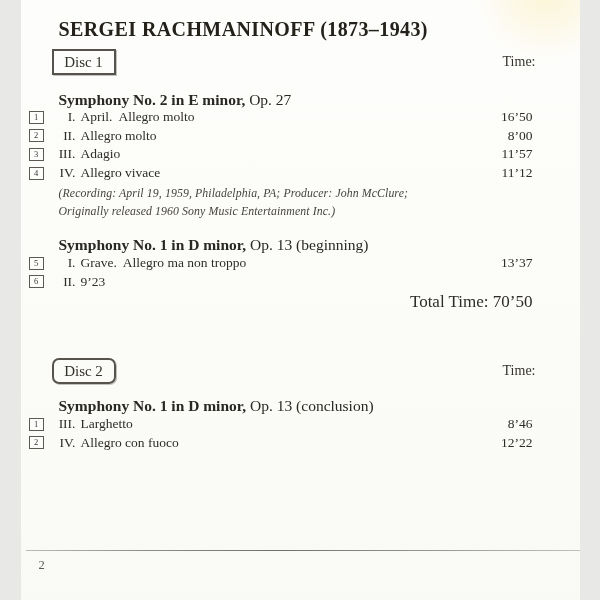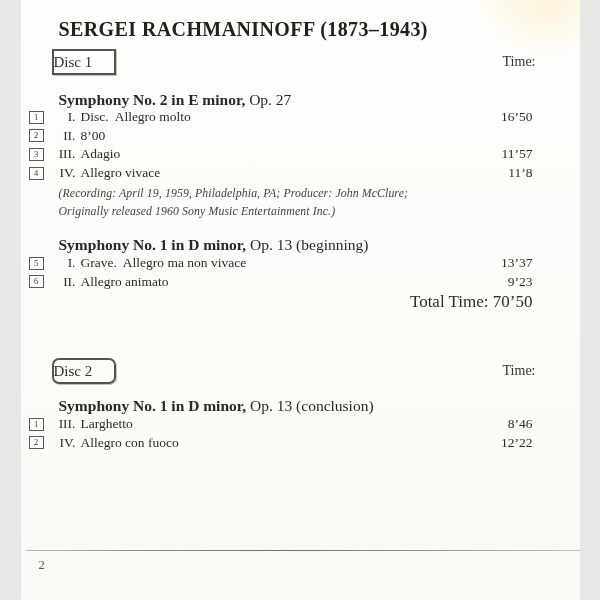--- a/index.html
+++ b/index.html
@@ -15,21 +15,21 @@
     overflow:hidden;
   }
   .title {
     position:absolute; left:38px; top:18px; margin:0;
     font-size:20px; font-weight:bold; letter-spacing:0.4px;
     color:#232119; white-space:pre;
   }
   .disc-box {
     position:absolute; left:31px; width:60px; height:22px;
     border:2px solid #55534c; background:transparent;
-    text-align:left; line-height:22px; font-size:15px; color:#33312b;
+    text-align:center; line-height:22px; font-size:15px; color:#33312b;
     box-shadow:1px 1px 0 rgba(90,88,80,0.35);
   }
   .time-label {
     position:absolute; right:44px; font-size:14px; color:#35332d;
     text-align:right;
   }
   .work-heading {
     position:absolute; left:38px; font-size:15.5px; color:#2a2822; white-space:pre;
   }
   .work-heading b { font-weight:bold; }
@@ -72,60 +72,60 @@
     <span>Disc 1</span>
   </div>
   <div class="time-label" style="top:54px;">Time:</div>
 
   <div class="work-heading" style="top:91px;"><b>Symphony No. 2 in E minor,</b><span> Op. 27</span></div>
 
   <div class="tracks" style="top:108px;">
     <div class="track">
       <span class="tno"><span>1</span></span>
       <span class="roman">I.</span>
-      <span class="tname">Disc.  Allegro molto</span>
+      <span class="tname">April.  Allegro molto</span>
       <span class="ttime">16’50</span>
     </div>
     <div class="track">
       <span class="tno"><span>2</span></span>
       <span class="roman">II.</span>
+      <span class="tname">Allegro molto</span>
       <span class="ttime">8’00</span>
     </div>
     <div class="track">
       <span class="tno"><span>3</span></span>
       <span class="roman">III.</span>
       <span class="tname">Adagio</span>
       <span class="ttime">11’57</span>
     </div>
     <div class="track">
       <span class="tno"><span>4</span></span>
       <span class="roman">IV.</span>
       <span class="tname">Allegro vivace</span>
-      <span class="ttime">11’8</span>
+      <span class="ttime">11’12</span>
     </div>
   </div>
 
   <div class="note" style="top:185px;">
     <div>(Recording: April 19, 1959, Philadelphia, PA; Producer: John McClure;</div>
     <div>Originally released 1960 Sony Music Entertainment Inc.)</div>
   </div>
 
   <div class="work-heading" style="top:236px;"><b>Symphony No. 1 in D minor,</b><span> Op. 13 (beginning)</span></div>
 
   <div class="tracks" style="top:254px;">
     <div class="track">
       <span class="tno"><span>5</span></span>
       <span class="roman">I.</span>
-      <span class="tname">Grave.  Allegro ma non vivace</span>
+      <span class="tname">Grave.  Allegro ma non troppo</span>
       <span class="ttime">13’37</span>
     </div>
     <div class="track">
       <span class="tno"><span>6</span></span>
       <span class="roman">II.</span>
-      <span class="tname">Allegro animato</span>
       <span class="ttime">9’23</span>
     </div>
   </div>
 
   <div class="total-time" style="top:292px;">Total Time: 70’50</div>
 
   <div class="disc-box" style="top:358px;border-radius:7px;">
     <span>Disc 2</span>
   </div>
   <div class="time-label" style="top:363px;">Time:</div>

